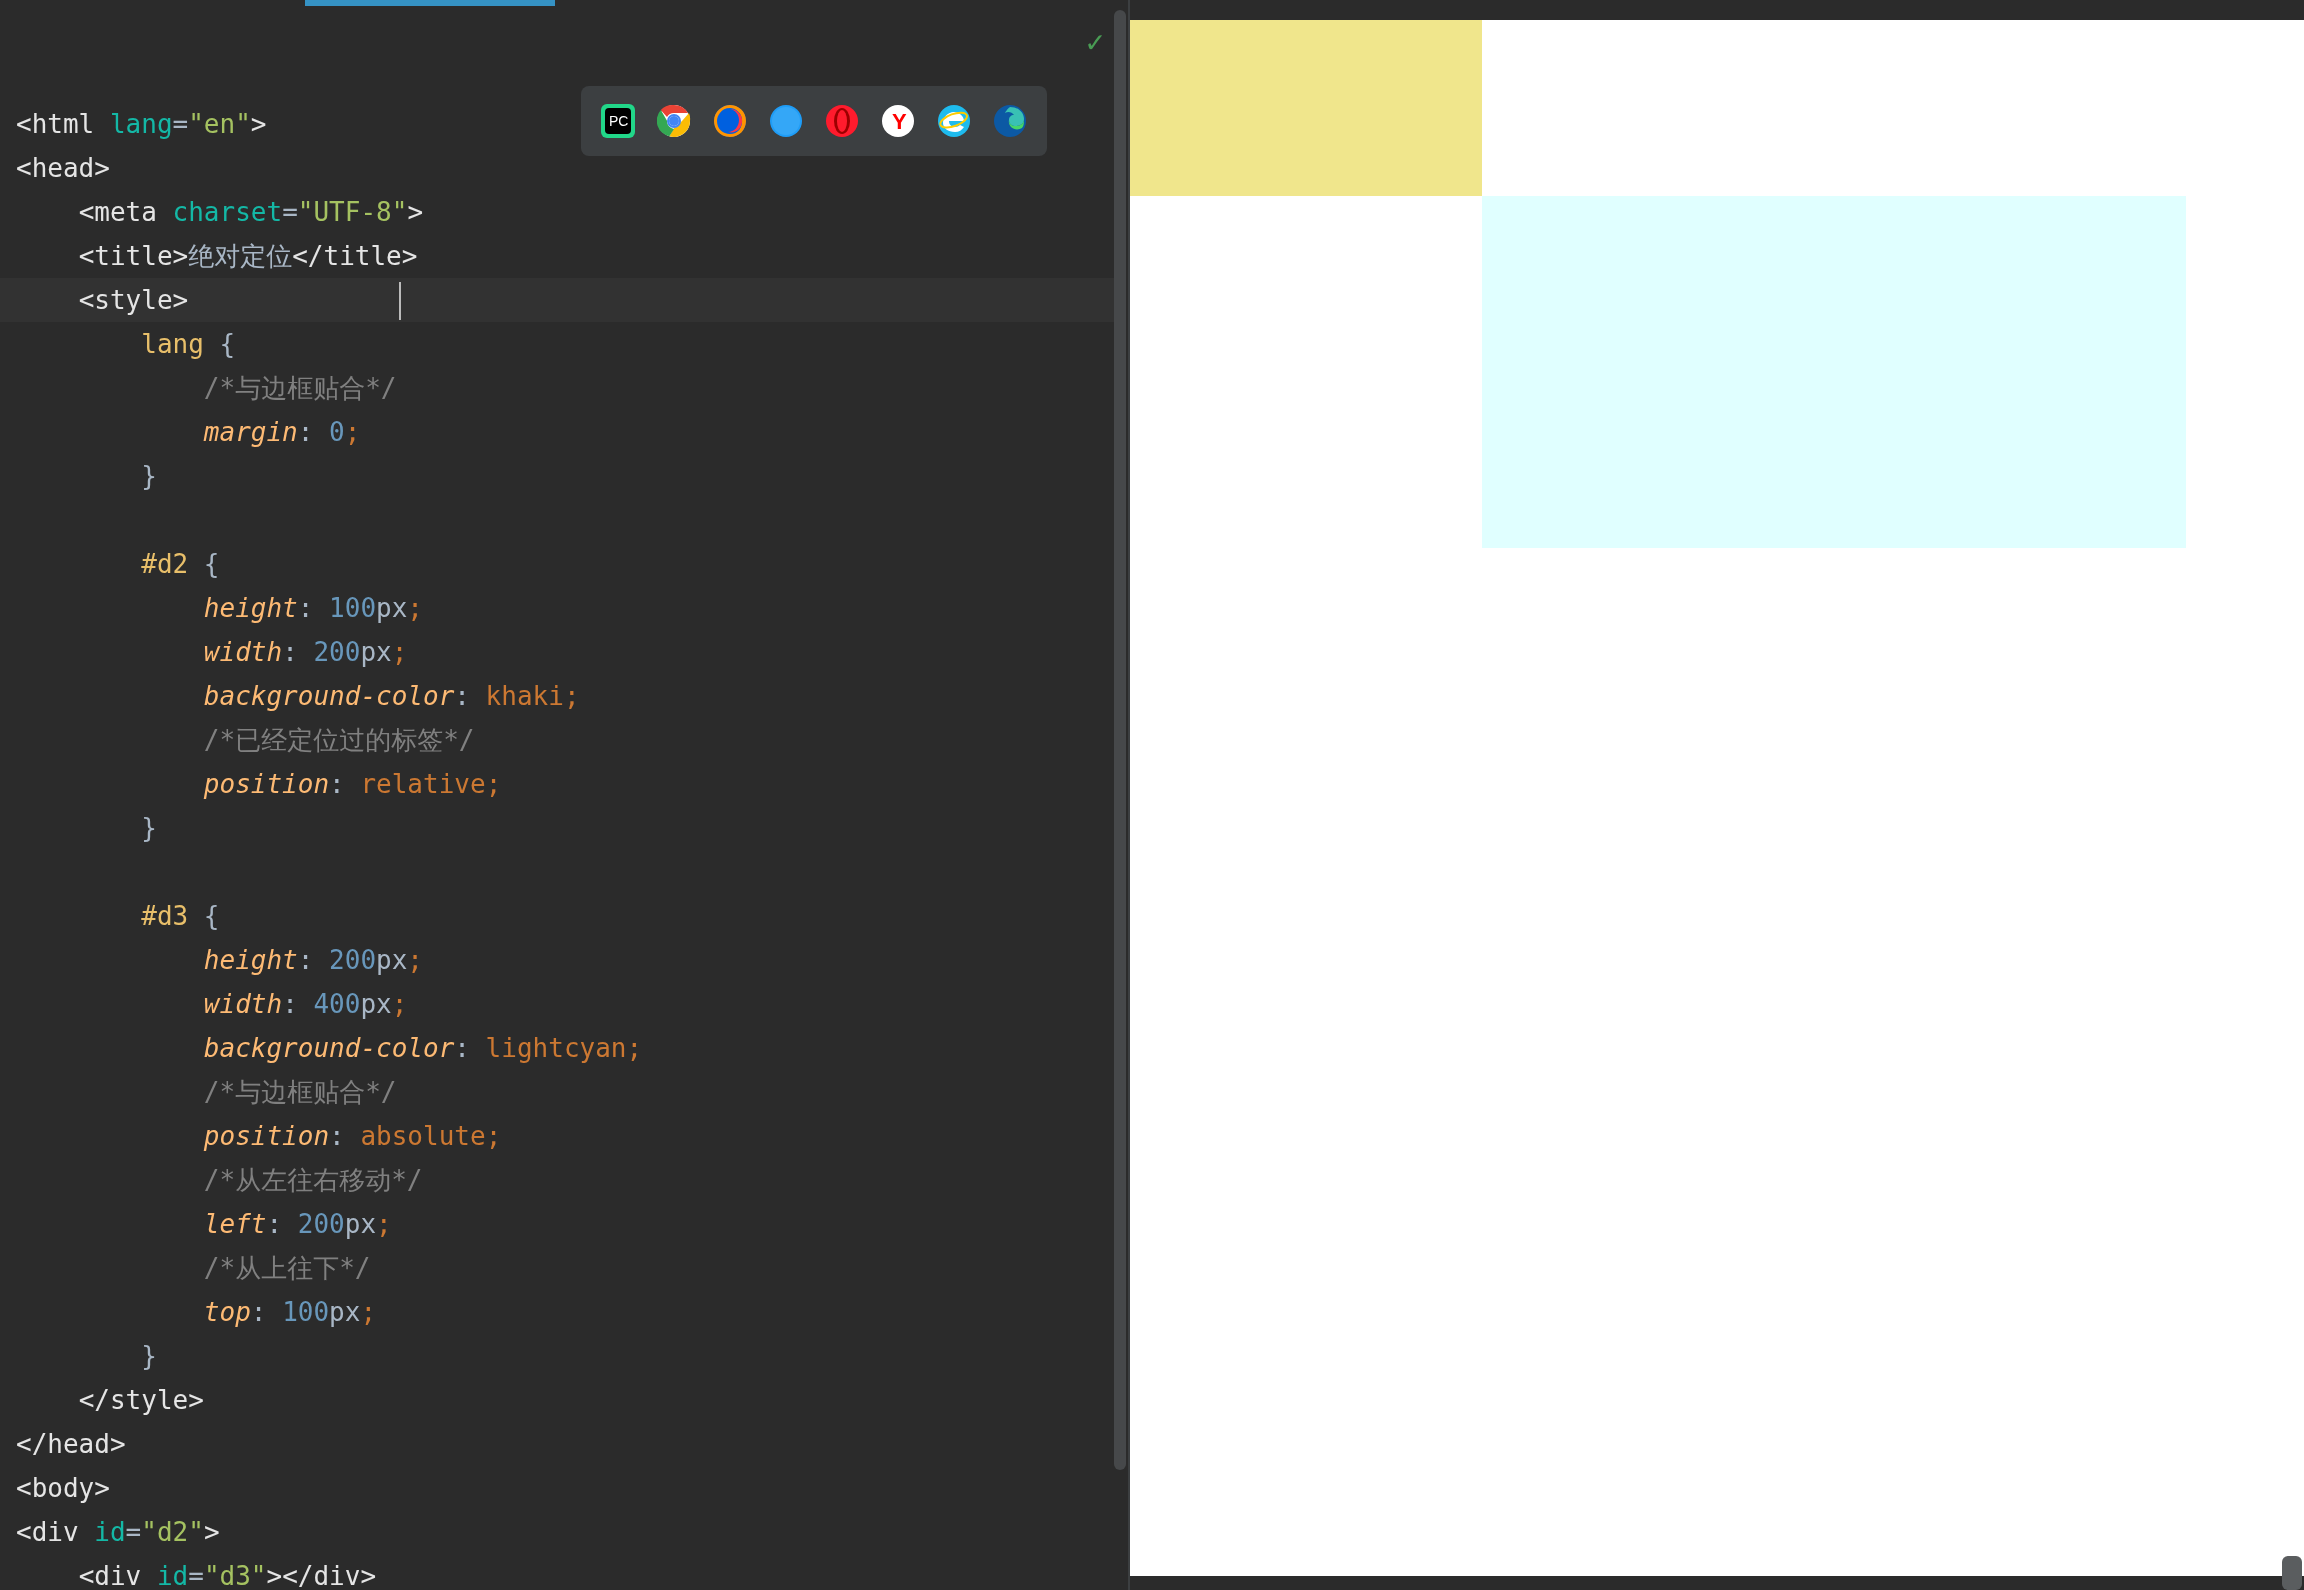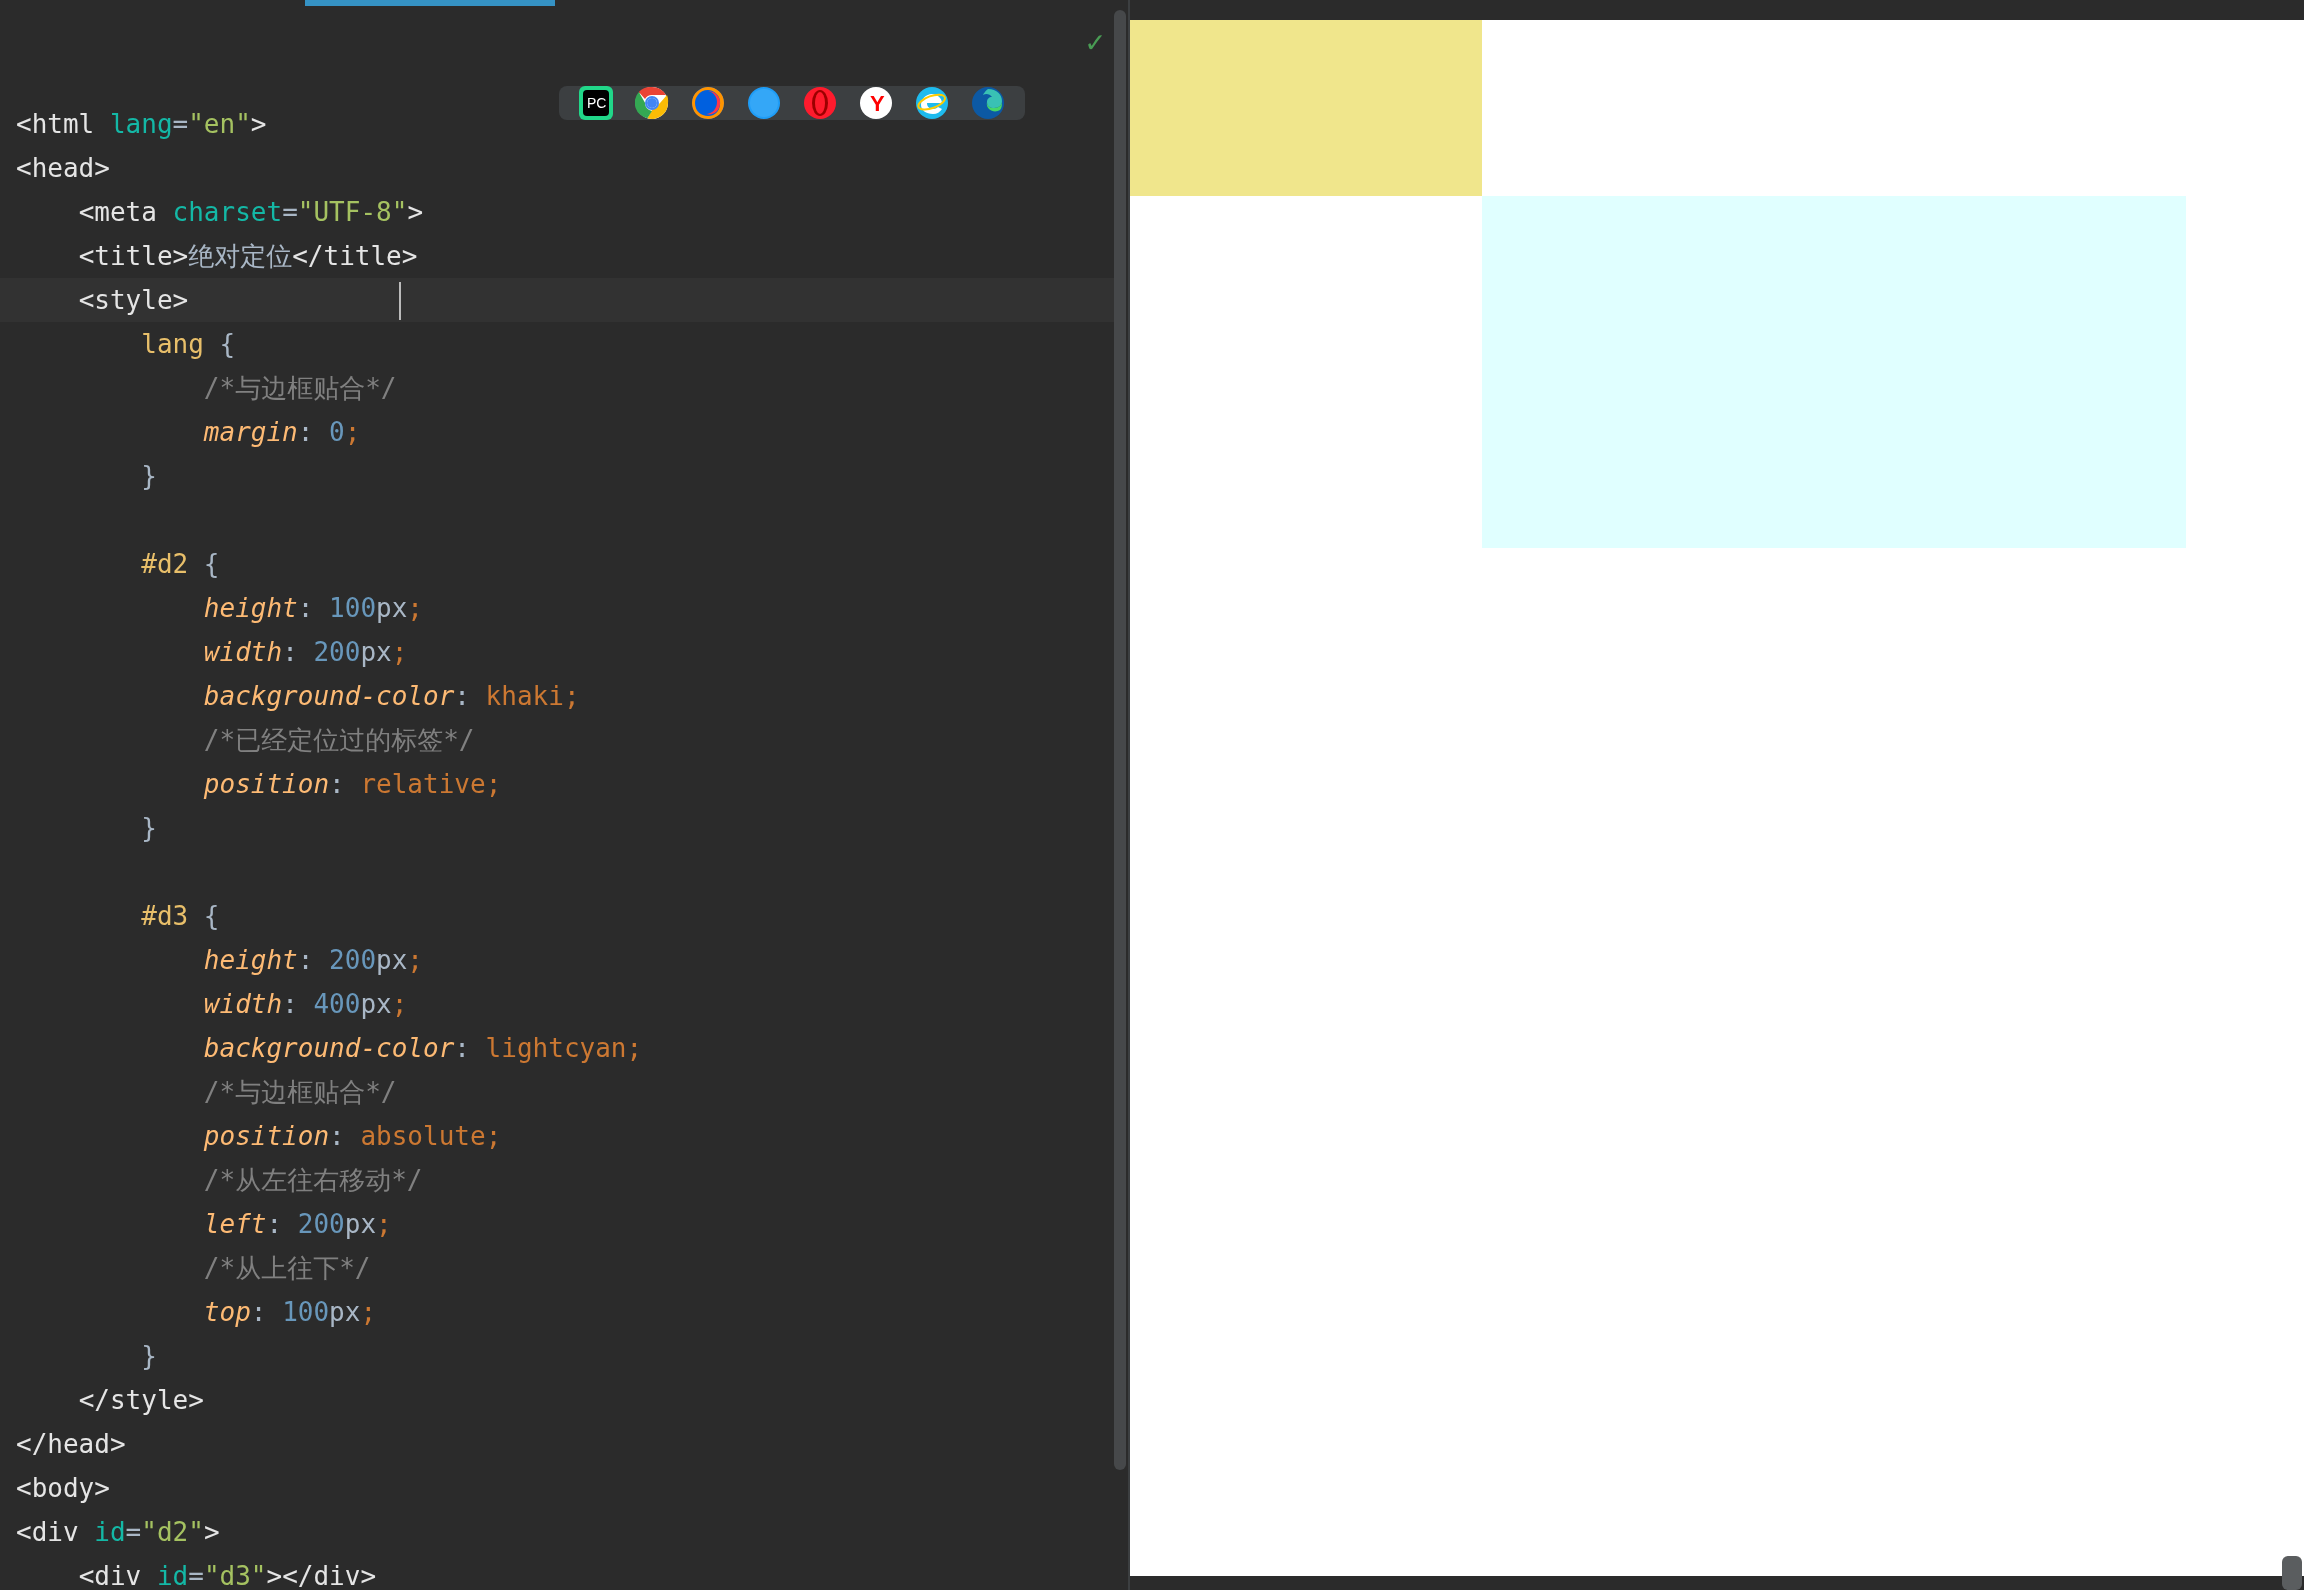--- a/index.html
+++ b/index.html
@@ -72,24 +72,24 @@
     position: absolute;
     top: 24px; right: 24px;
     color: #499c54;
     font-size: 30px;
     z-index: 5;
   }
 
   
   .browser-bar {
     position: absolute;
-    top: 86px; left: 559px;
+    top: 86px; left: 581px;
     display: flex;
     gap: 22px;
-    padding: 0 20px;
+    padding: 18px 20px;
     background: #3c3f41;
     border-radius: 8px;
     z-index: 6;
     align-items: center;
   }
   .browser-bar .bicon {
     width: 34px; height: 34px;
     border-radius: 50%;
     display: inline-flex;
     align-items: center; justify-content: center;

